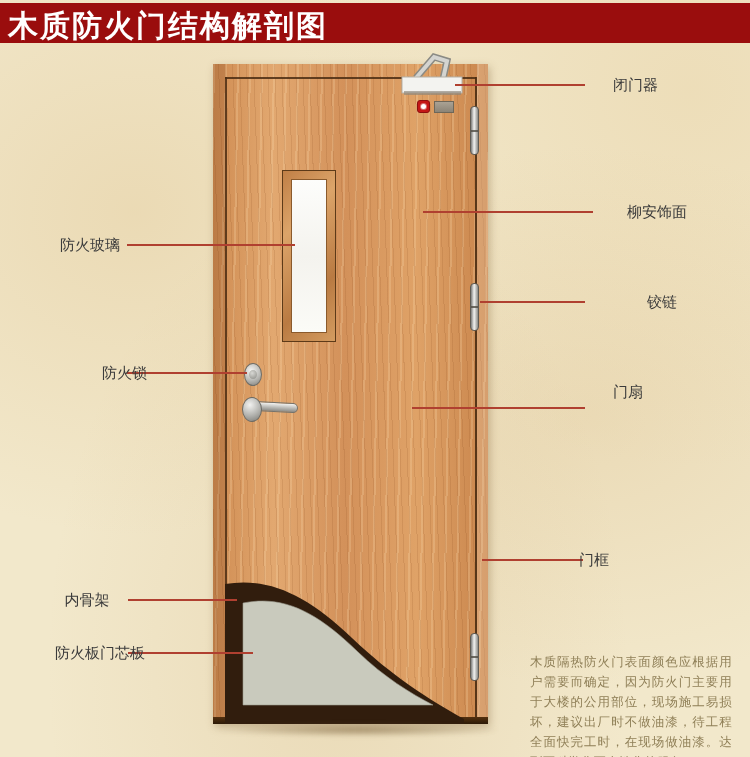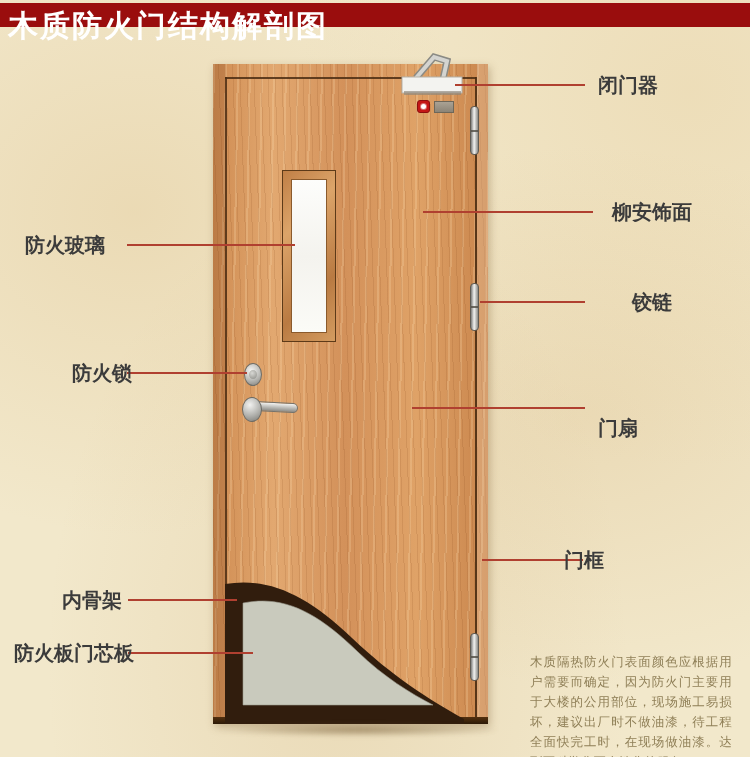--- a/index.html
+++ b/index.html
@@ -8,21 +8,21 @@
     font-family:"DejaVu Sans","Liberation Sans",sans-serif;
     background:
       radial-gradient(ellipse at 18% 28%, rgba(216,182,122,.28), transparent 42%),
       radial-gradient(ellipse at 78% 55%, rgba(208,170,108,.22), transparent 46%),
       radial-gradient(ellipse at 45% 88%, rgba(198,158,98,.18), transparent 50%),
       radial-gradient(ellipse at 92% 12%, rgba(222,190,130,.25), transparent 40%),
       #f2e8cb;
   }
   .abs{position:absolute;}
   
-  .banner{left:0;top:3px;width:750px;height:24px;background:#9a0d0d;}
+  .banner{left:0;top:3px;width:750px;height:40px;background:#9a0d0d;}
   .banner-title{
     left:8px;top:6px;height:34px;line-height:34px;color:#fff;
     font-size:30px;font-weight:bold;letter-spacing:2px;white-space:nowrap;
   }
   
   .door-slab{
     left:213px;top:64px;width:275px;height:660px;
     background:
       repeating-linear-gradient(88deg, rgba(128,66,22,.14) 0 1px, rgba(255,255,255,0) 1px 7px),
       repeating-linear-gradient(91deg, rgba(255,228,185,.22) 0 2px, rgba(255,255,255,0) 2px 12px),
@@ -95,22 +95,23 @@
   }
   .hinge-joint{position:absolute;left:0;right:0;top:48%;height:2px;background:rgba(80,76,68,.8);}
   .hinge-1{top:106px;height:49px;}
   .hinge-2{top:283px;height:48px;}
   .hinge-3{top:633px;height:48px;}
   
   .cutaway-svg{left:213px;top:574px;width:275px;height:152px;}
   
   .ann-line{height:2px;background:#b04030;}
   .ann-label{
-    height:16px;line-height:16px;font-size:20px;font-weight:bold;color:#3b3b3b;
+    height:16px;line-height:16px;font-size:15px;font-weight:normal;color:#3b3b3b;
     white-space:nowrap;
+    margin-left:15px;
   }
   .ann-label.right-align{text-align:right;}
   
   .note{
     left:530px;top:612px;width:202px;height:140px;
     font-size:12.5px;line-height:20px;color:#8f7f57;
     text-align:justify;letter-spacing:.2px;margin-top:40px;
   }
 </style>
 </head>
@@ -166,28 +167,28 @@
     <div class="hinge-joint"></div>
   </div>
 
 <div class="abs ann-line" style="left:127px;top:244px;width:168px;"></div>
 <div class="abs ann-line" style="left:127px;top:372px;width:120px;"></div>
 <div class="abs ann-line" style="left:128px;top:599px;width:109px;"></div>
 <div class="abs ann-line" style="left:128px;top:652px;width:125px;"></div>
 
 <div class="abs ann-label right-align" style="left:5px;top:237px;width:100px;">防火玻璃</div>
 <div class="abs ann-label right-align" style="left:32px;top:365px;width:100px;">防火锁</div>
-<div class="abs ann-label right-align" style="left:22px;top:592px;width:100px;">内骨架</div>
-<div class="abs ann-label right-align" style="left:14px;top:645px;width:100px;text-align:center;">防火板门芯板</div>
+<div class="abs ann-label right-align" style="left:22px;top:592px;width:100px;text-align:center;">内骨架</div>
+<div class="abs ann-label right-align" style="left:30px;top:645px;width:100px;">防火板门芯板</div>
 
 <div class="abs ann-line" style="left:455px;top:84px;width:130px;"></div>
 <div class="abs ann-line" style="left:423px;top:211px;width:170px;"></div>
 <div class="abs ann-line" style="left:480px;top:301px;width:105px;"></div>
 <div class="abs ann-line" style="left:412px;top:407px;width:173px;"></div>
 <div class="abs ann-line" style="left:482px;top:559px;width:101px;"></div>
 
 <div class="abs ann-label" style="left:598px;top:77px;">闭门器</div>
 <div class="abs ann-label" style="left:612px;top:204px;">柳安饰面</div>
 <div class="abs ann-label" style="left:632px;top:294px;">铰链</div>
-<div class="abs ann-label" style="left:598px;top:420px;">门扇</div>
+<div class="abs ann-label" style="left:598px;top:384px;">门扇</div>
 <div class="abs ann-label" style="left:564px;top:552px;">门框</div>
 
 <div class="abs note">木质隔热防火门表面颜色应根据用户需要而确定，因为防火门主要用于大楼的公用部位，现场施工易损坏，建议出厂时不做油漆，待工程全面快完工时，在现场做油漆。达到更科学化更人性化的服务。</div>
 
 </body></html>

